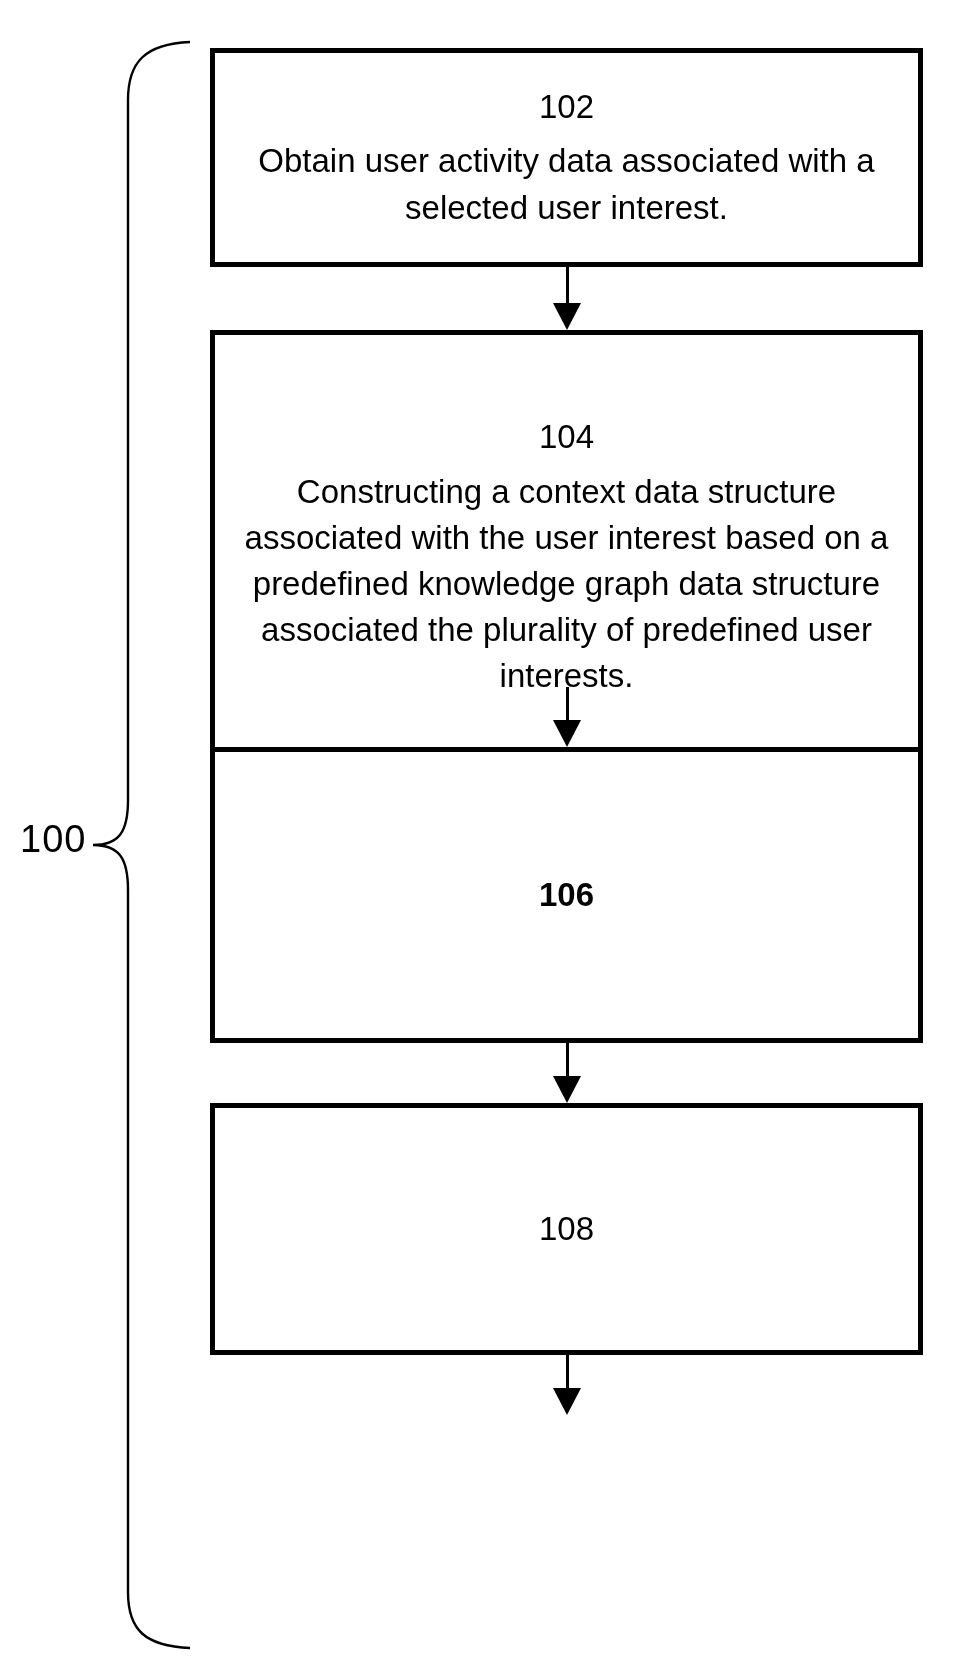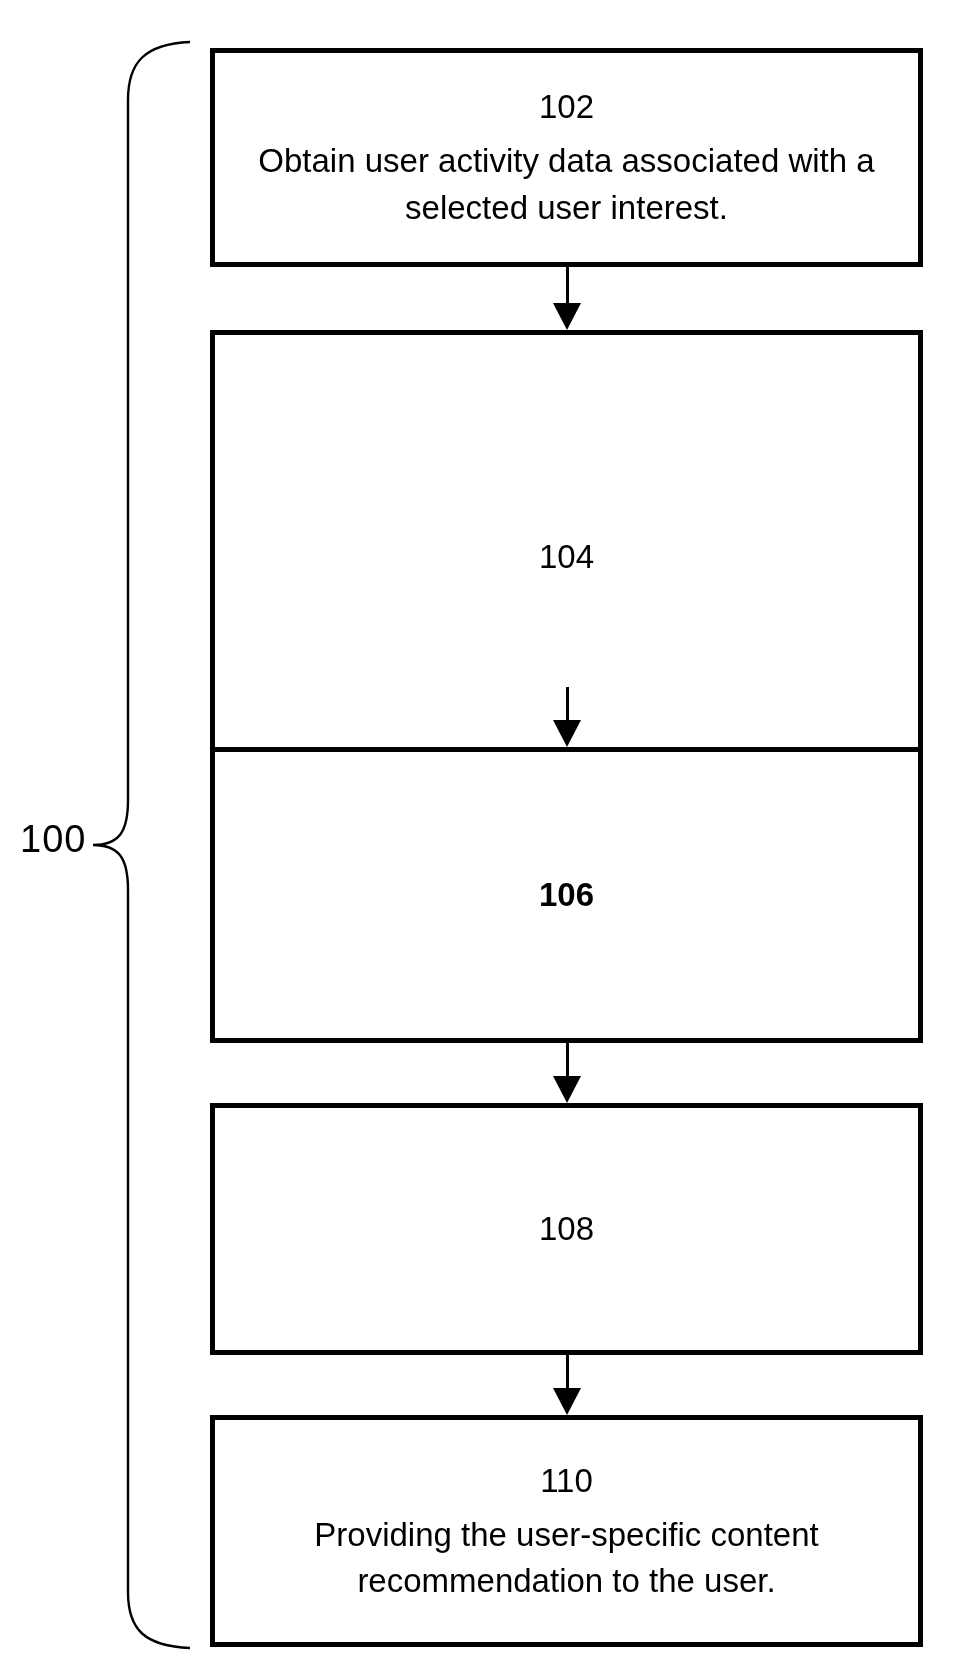--- a/index.html
+++ b/index.html
@@ -96,20 +96,21 @@
     <div class="step-text">Obtain user activity data associated with a selected user interest.</div>
   </div>
 
   <div class="arrow arrow-0">
     <span class="shaft"></span>
     <span class="head"></span>
   </div>
 
   <div class="box box-1">
     <div class="step-id">104</div>
+    <div class="step-text">Constructing a context data structure associated with the user interest based on a predefined knowledge graph data structure associated the plurality of predefined user interests.</div>
   </div>
 
   <div class="arrow arrow-1">
     <span class="shaft"></span>
     <span class="head"></span>
   </div>
 
   <div class="box box-2">
     <div class="step-id">106</div>
   </div>
@@ -121,18 +122,14 @@
 
   <div class="box box-3">
     <div class="step-id">108</div>
   </div>
 
   <div class="arrow arrow-3">
     <span class="shaft"></span>
     <span class="head"></span>
   </div>
 
-  <div class="box box-4">
-    <div class="step-id">110</div>
-    <div class="step-text">Providing the user-specific content recommendation to the user.</div>
-  </div>
 
 </div>
 
 </body></html>

